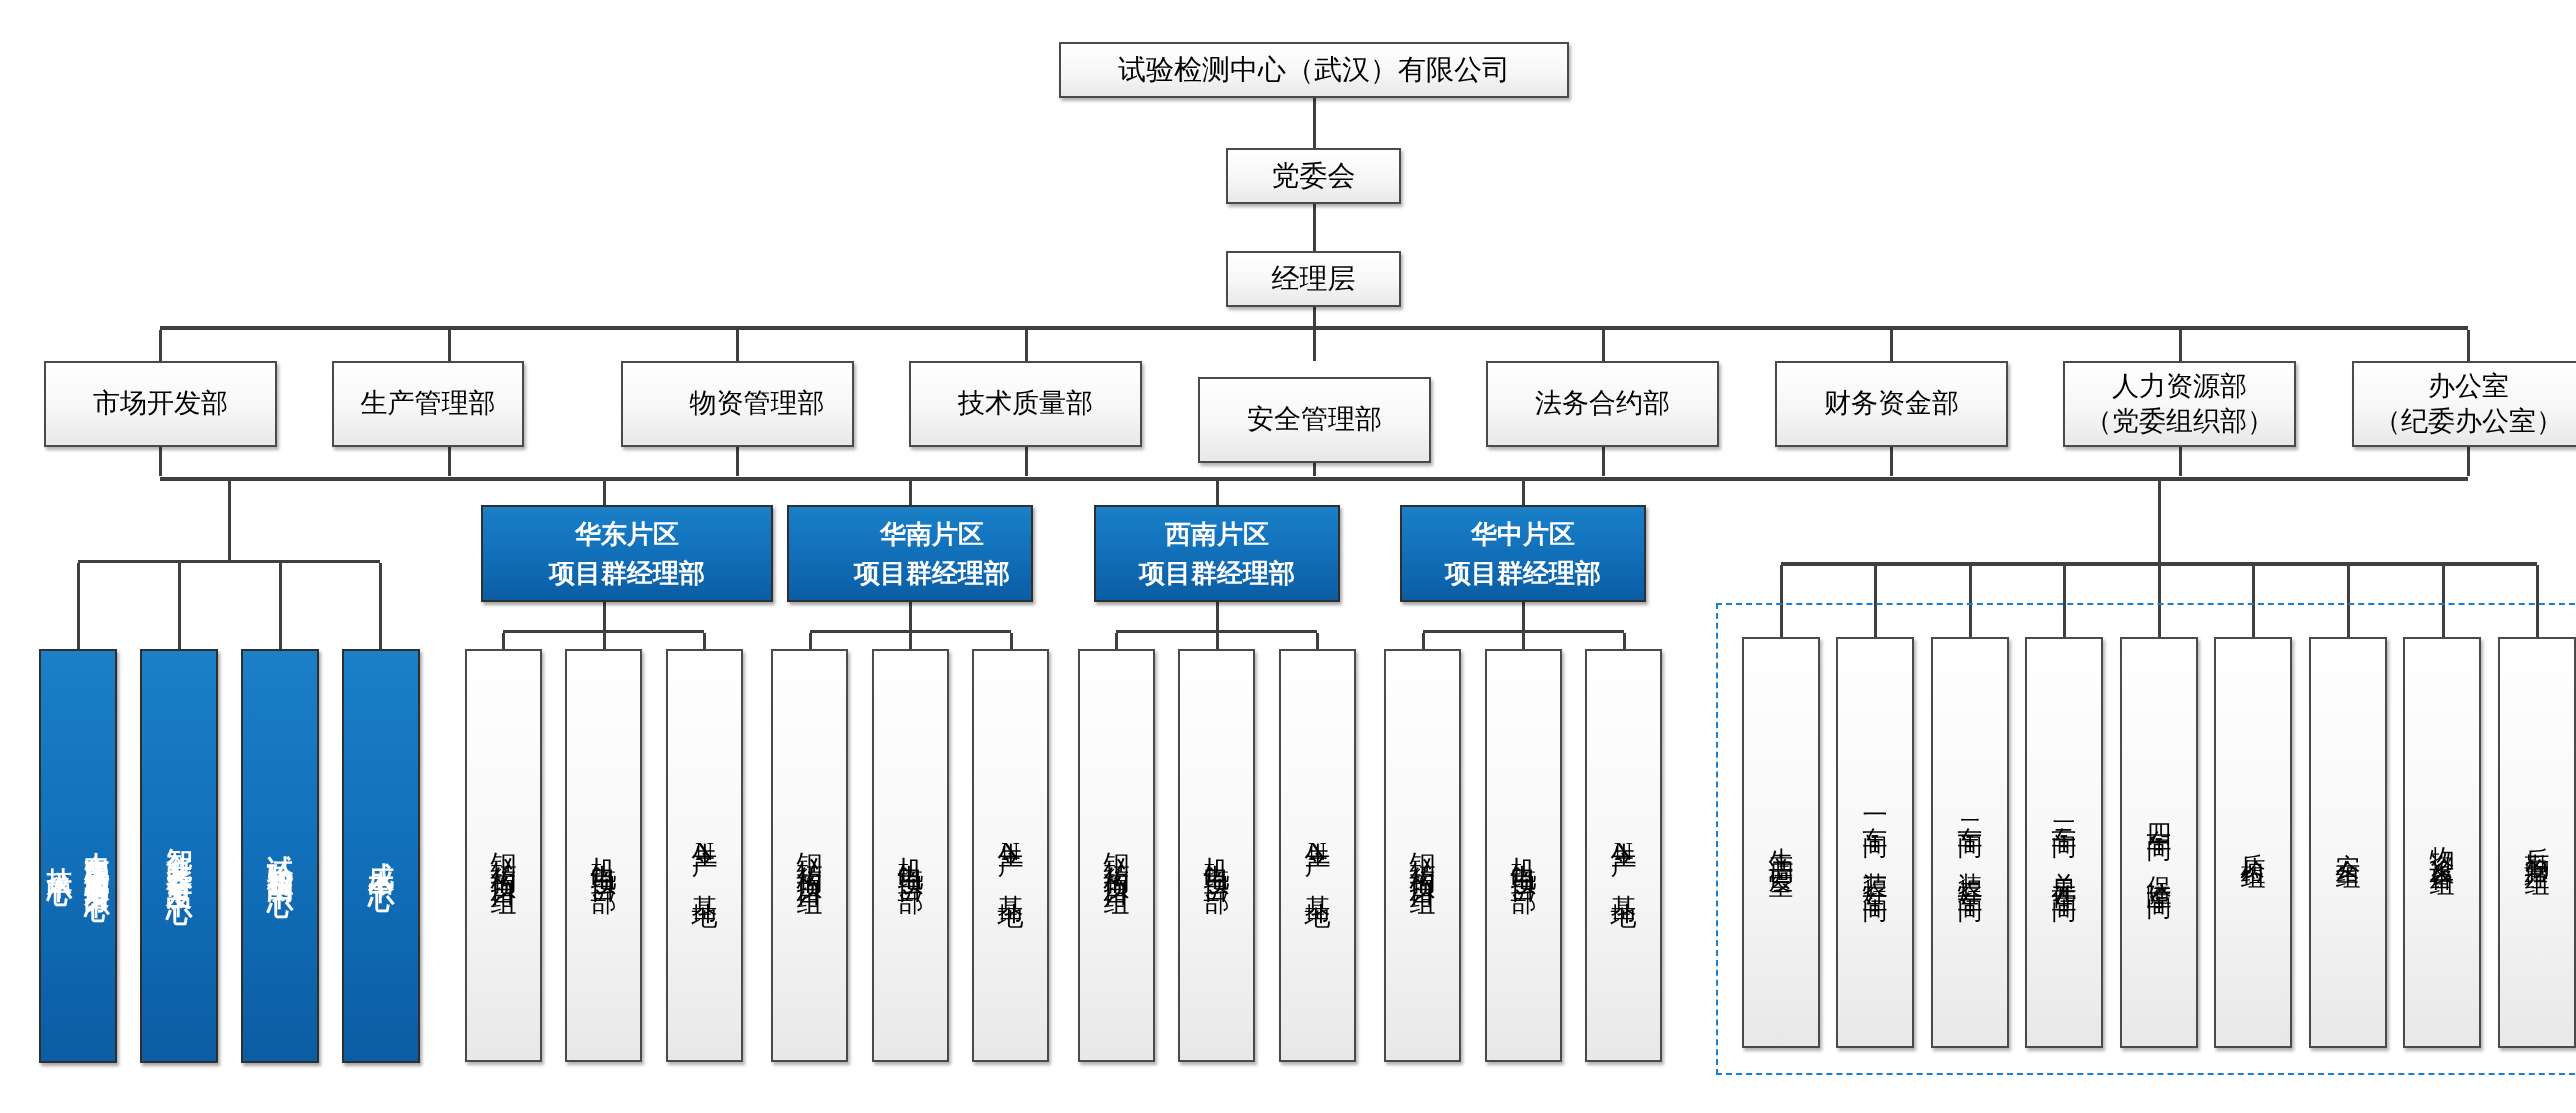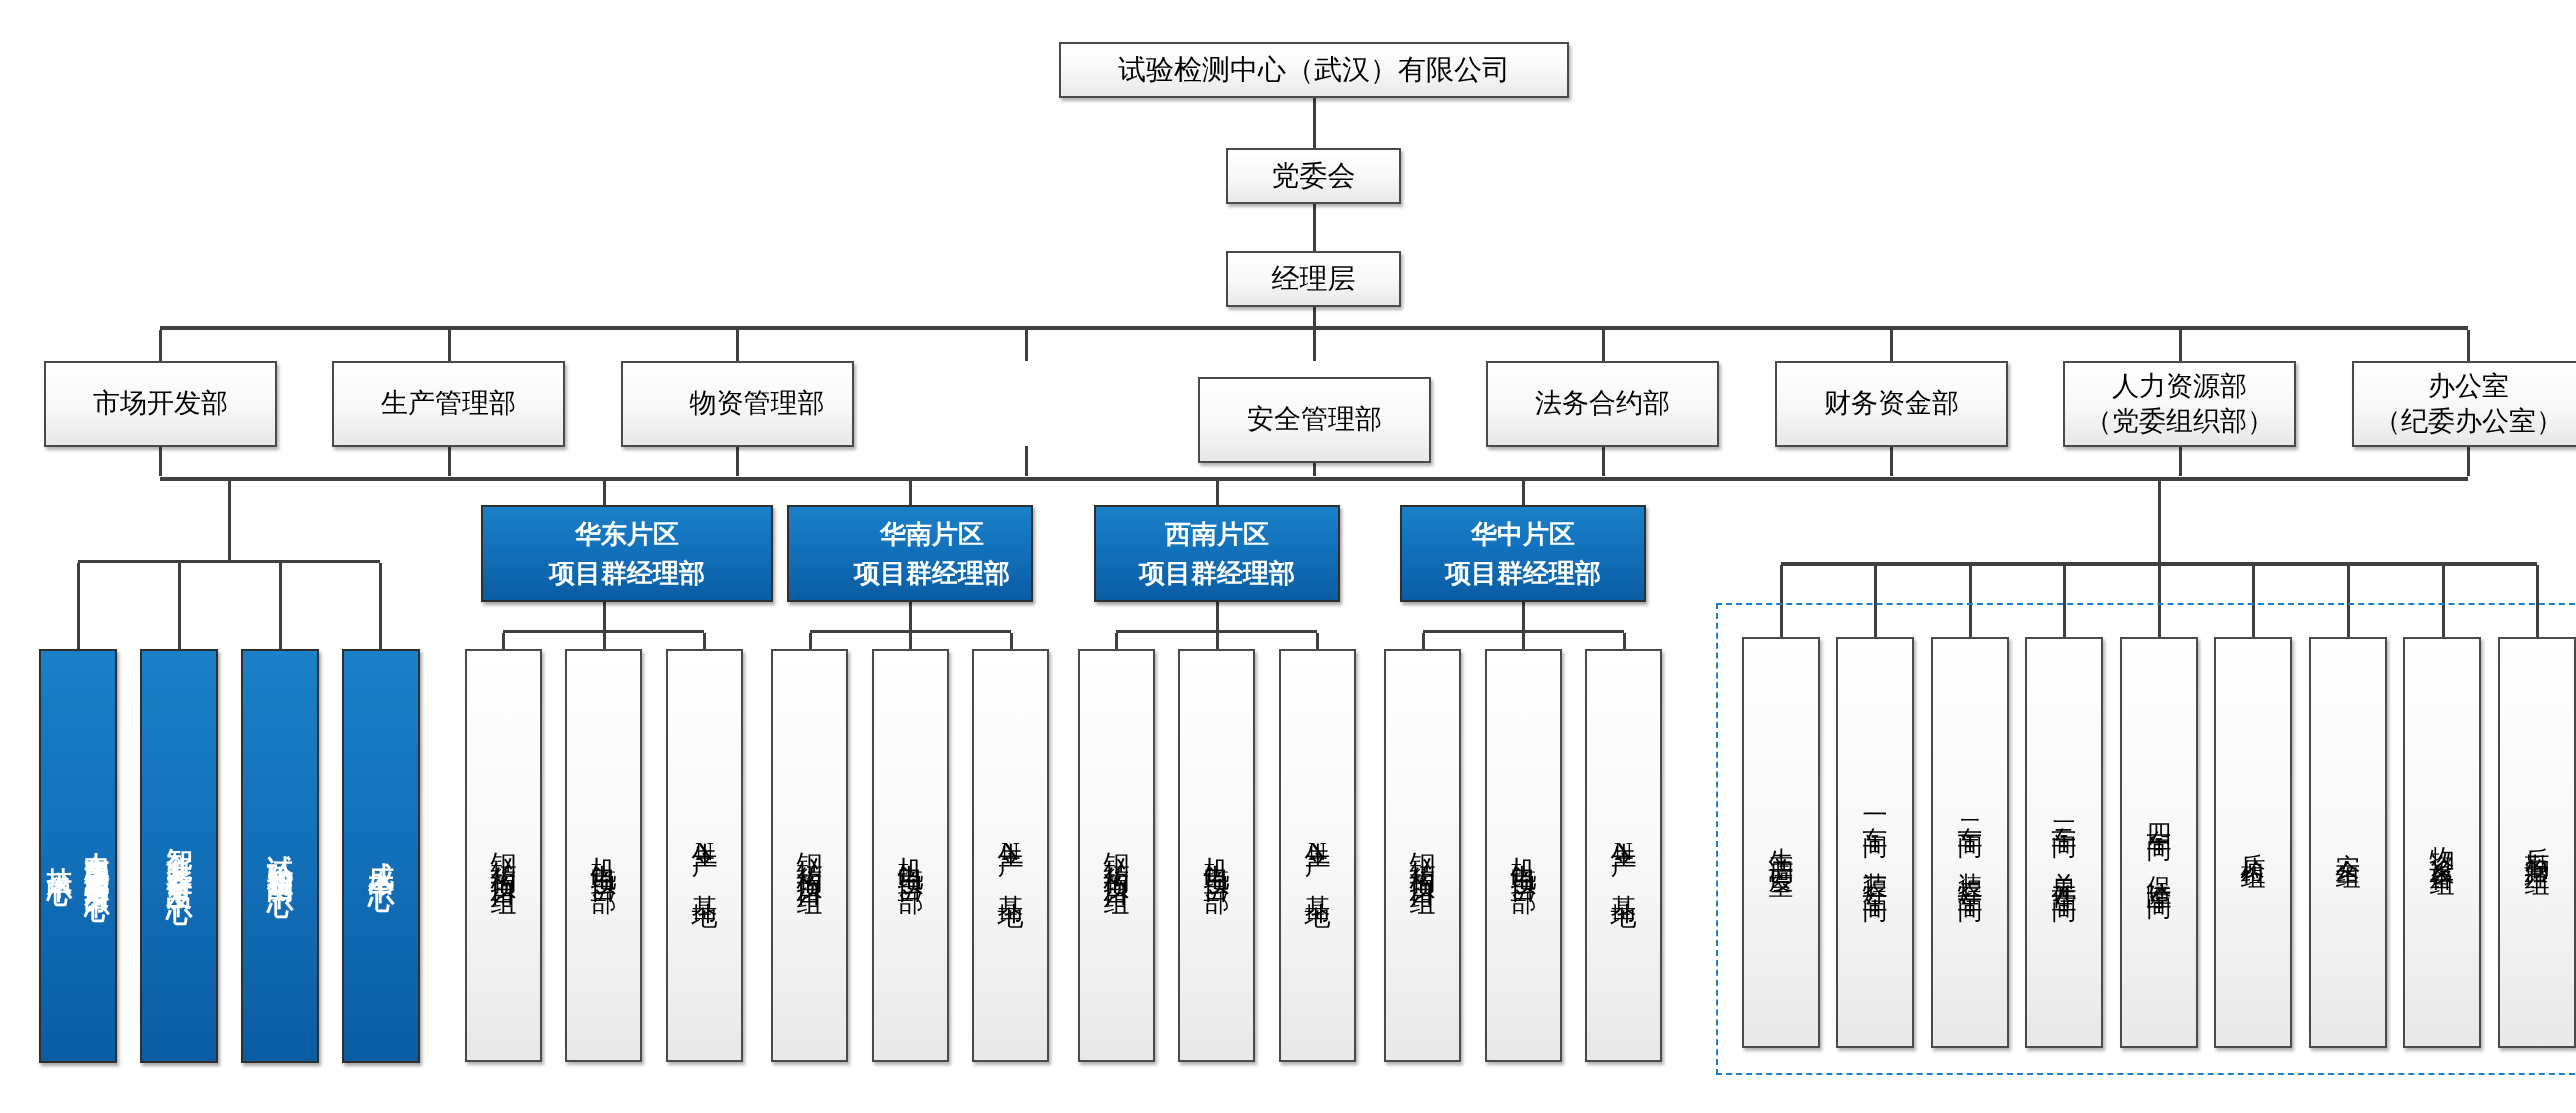--- a/index.html
+++ b/index.html
@@ -108,22 +108,23 @@
   <div class="vline" style="left:2442px;top:565px;height:72px;"></div>
   <div class="vline" style="left:2536px;top:565px;height:72px;"></div>
 
   <div class="dashed-area" style="left:1716px;top:603px;width:879px;height:472px;"></div>
 
   <div class="box light toplv" style="left:1059px;top:42px;width:510px;height:56px;">试验检测中心（武汉）有限公司</div>
   <div class="box light toplv" style="left:1226px;top:148px;width:175px;height:56px;">党委会</div>
   <div class="box light toplv" style="left:1226px;top:251px;width:175px;height:56px;">经理层</div>
 
   <div class="box light dept" style="left:44px;top:361px;width:233px;height:86px;">市场开发部</div>
-  <div class="box light dept" style="left:332px;top:361px;width:233px;height:86px;">生产管理部</div>
+  <div class="box light dept" style="left:332px;top:361px;width:192px;height:86px;">生产管理部</div>
   <div class="box light dept" style="left:621px;top:361px;width:233px;height:86px;padding-left:39px;">物资管理部</div>
+  <div class="box light dept" style="left:909px;top:361px;width:233px;height:86px;">技术质量部</div>
   <div class="box light dept" style="left:1198px;top:361px;width:233px;height:86px;margin-top:16px;">安全管理部</div>
   <div class="box light dept" style="left:1486px;top:361px;width:233px;height:86px;">法务合约部</div>
   <div class="box light dept" style="left:1775px;top:361px;width:233px;height:86px;">财务资金部</div>
   <div class="box light dept" style="left:2063px;top:361px;width:233px;height:86px;">人力资源部
 （党委组织部）</div>
   <div class="box light dept" style="left:2352px;top:361px;width:233px;height:86px;">办公室
 （纪委办公室）</div>
 
   <div class="box blue region" style="left:481px;top:505px;width:292px;height:97px;">华东片区
 项目群经理部</div>

